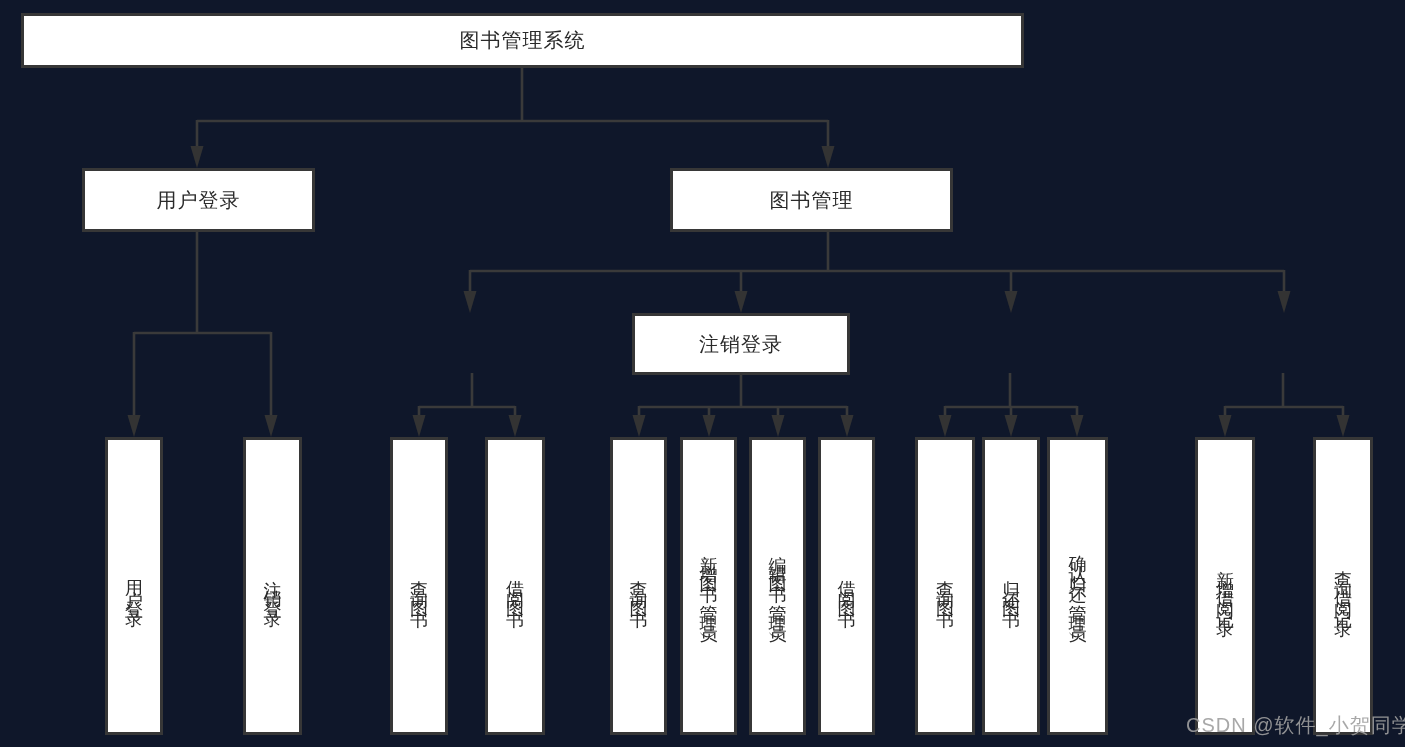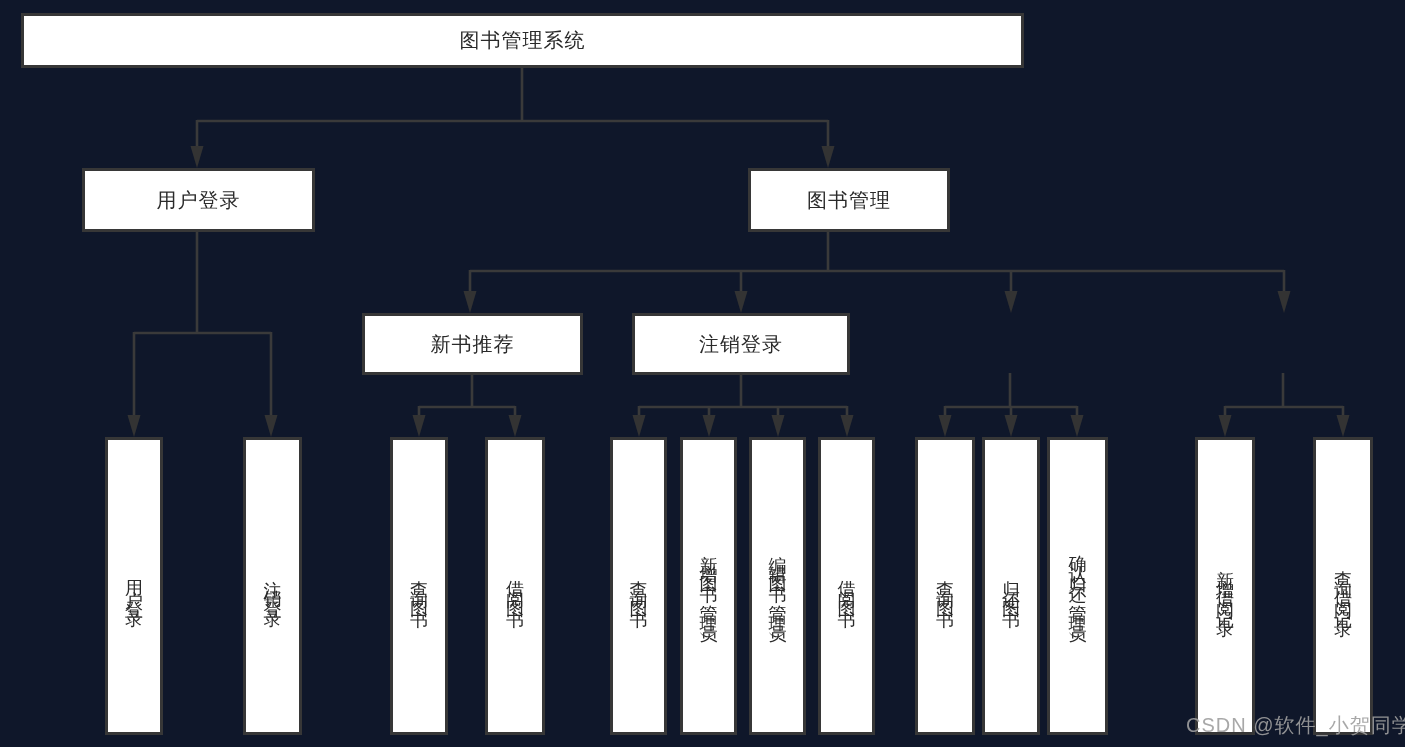--- a/index.html
+++ b/index.html
@@ -88,23 +88,22 @@
       <polygon points="1004.5,415 1017.5,415 1011,437"></polygon>
       <polygon points="1070.5,415 1083.5,415 1077,437"></polygon>
       <polygon points="1218.5,415 1231.5,415 1225,437"></polygon>
       <polygon points="1336.5,415 1349.5,415 1343,437"></polygon>
     </g>
   </svg>
 
   <div class="box hbox" style="left:21px;top:13px;width:1003px;height:55px">图书管理系统</div>
 
   <div class="box hbox" style="left:82px;top:168px;width:233px;height:64px">用户登录</div>
-  <div class="box hbox" style="left:748px;top:168px;width:202px;height:64px">图书管理</div>
+  <div class="box hbox" style="left:670px;top:168px;width:283px;height:64px">图书管理</div>
 
-  <div class="box hbox" style="left:362px;top:313px;width:221px;height:62px">新书推荐</div>
   <div class="box hbox" style="left:632px;top:313px;width:218px;height:62px">注销登录</div>
 
   <div class="box vbox" style="left:105px;width:58px">用户登录</div>
   <div class="box vbox" style="left:243px;width:59px">注销登录</div>
 
   <div class="box vbox" style="left:390px;width:58px">查询图书</div>
   <div class="box vbox" style="left:485px;width:60px">借阅图书</div>
 
   <div class="box vbox" style="left:610px;width:57px">查询图书</div>
   <div class="box vbox" style="left:680px;width:57px">新增图书（管理员）</div>

